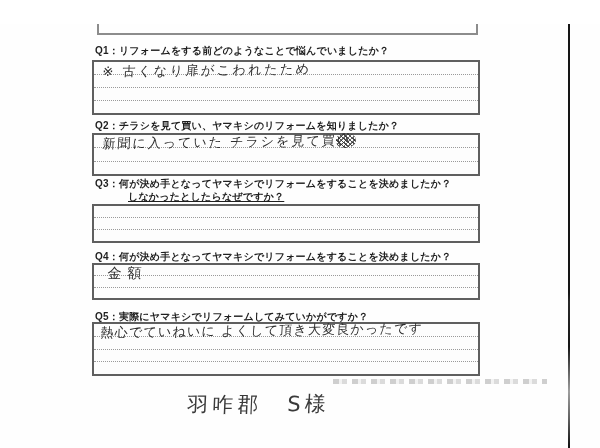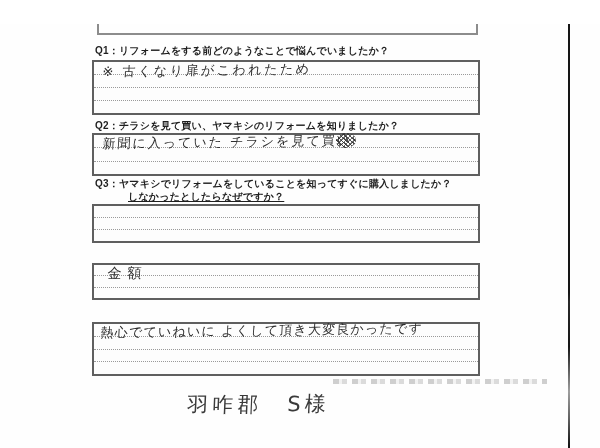--- a/index.html
+++ b/index.html
@@ -117,35 +117,37 @@
 
   <div class="qlabel" style="left:95px; top:95px;">Q2：チラシを見て買い、ヤマキシのリフォームを知りましたか？</div>
   <div class="answer-box" style="top:109px; height:43px;">
     <div class="row"></div>
     <div class="row"></div>
     <div class="row"></div>
   </div>
   <div class="hand hand-a2">新聞に入っていた チラシを見て買い</div>
   <div class="ink-scribble"></div>
 
-  <div class="qlabel" style="left:95px; top:153px;">Q3：ヤマキシでリフォームをしていることを知ってすぐに購入しましたか？</div>
+  <div class="qlabel" style="left:95px; top:153px;">Q3：何が決め手となってヤマキシでリフォームをすることを決めましたか？</div>
   <div class="qlabel" style="left:128px; top:166px;text-decoration:underline;">しなかったとしたらなぜですか？</div>
   <div class="answer-box" style="top:180px; height:39px;">
     <div class="row"></div>
     <div class="row"></div>
     <div class="row"></div>
   </div>
 
+  <div class="qlabel" style="left:95px; top:226px;">Q4：何が決め手となってヤマキシでリフォームをすることを決めましたか？</div>
   <div class="answer-box" style="top:239px; height:37px;">
     <div class="row"></div>
     <div class="row"></div>
     <div class="row"></div>
   </div>
   <div class="hand hand-a4">金額</div>
 
+  <div class="qlabel" style="left:95px; top:286px;">Q5：実際にヤマキシでリフォームしてみていかがですか？</div>
   <div class="answer-box" style="top:298px; height:54px;">
     <div class="row"></div>
     <div class="row"></div>
     <div class="row"></div>
     <div class="row"></div>
   </div>
   <div class="hand hand-a5">熱心でていねいに よくして頂き大変良かったです</div>
 
   <div class="faint-print-artifact"></div>
 

